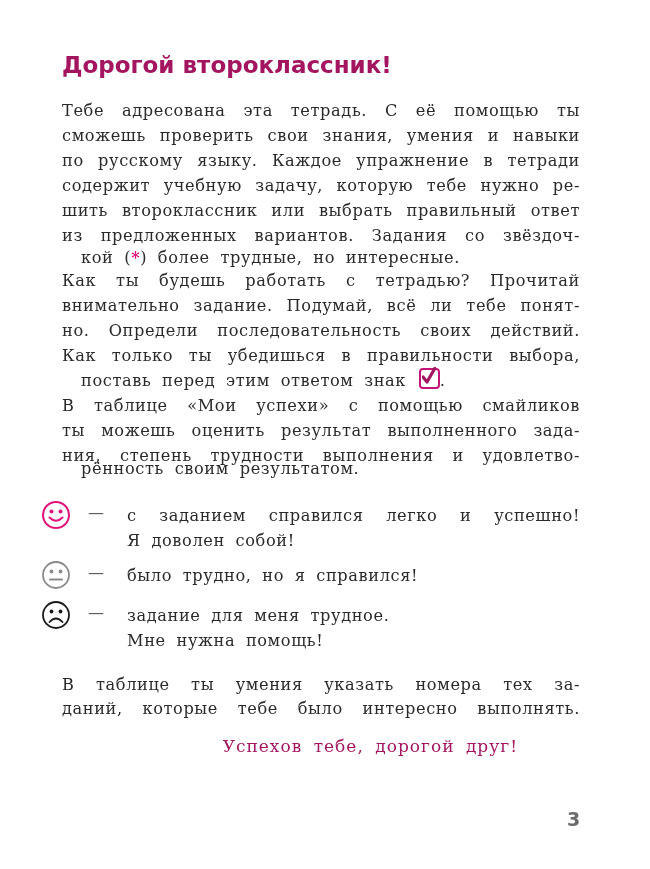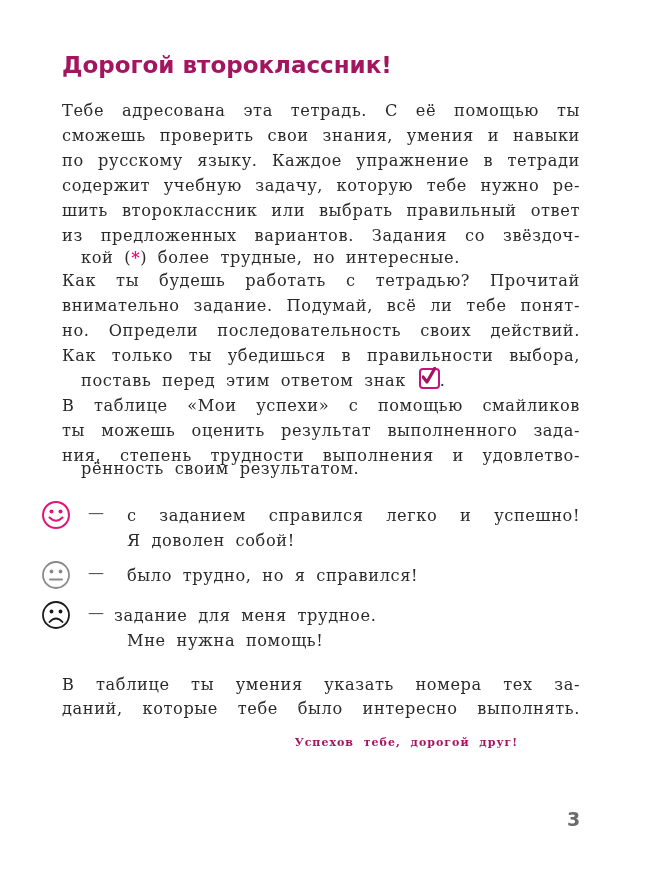--- a/index.html
+++ b/index.html
@@ -26,21 +26,21 @@
       border-radius: 4px; vertical-align: -3px; position: relative; margin-left: 2px;
     }
     .check-box svg { position: absolute; left: 1px; top: -3px; }
     .smiley { position: absolute; width: 30px; height: 30px; }
     .dash {
       position: absolute; font-family: "DejaVu Serif", serif; font-size: 16px; color: #555;
     }
     .legend-text { position: absolute; white-space: nowrap; line-height: 25px; }
     .closing {
       position: absolute; right: 70px; top: 736px;
-      font-family: "DejaVu Serif", serif; font-weight: bold; font-size: 11px;
+      font-family: "DejaVu Serif", serif; font-weight: normal; font-size: 17px;
       color: #a3155f; letter-spacing: 1px; word-spacing: 5px;
     }
     .page-number {
       position: absolute; left: 567px; top: 808px;
       font-family: "DejaVu Sans", sans-serif; font-weight: bold; font-size: 19px; color: #6b6b6b;
     }
   </style>
 </head>
 <body>
 
@@ -105,21 +105,21 @@
     </div>
 
     <div>
       <svg class="smiley" style="left:41px; top:600px;" viewBox="0 0 30 30">
         <circle cx="15" cy="15" r="13" fill="none" stroke="#1a1a1a" stroke-width="1.8"></circle>
         <circle cx="10.5" cy="11.5" r="1.9" fill="#1a1a1a"></circle>
         <circle cx="19.5" cy="11.5" r="1.9" fill="#1a1a1a"></circle>
         <path d="M8.5 22 Q15 15 21.5 22" fill="none" stroke="#1a1a1a" stroke-width="1.8" stroke-linecap="round"></path>
       </svg>
       <span class="dash" style="left:88px; top:603px;">—</span>
-      <div class="legend-text" style="left:114px; top:603px; word-spacing:5px;">задание для меня трудное.</div>
+      <div class="legend-text" style="left:127px; top:603px; word-spacing:5px;">задание для меня трудное.</div>
       <div class="legend-text" style="left:127px; top:628px; word-spacing:5px;">Мне нужна помощь!</div>
     </div>
   </div>
 
   <div class="body-text">
     <div class="line" style="top:672px;">В таблице ты умения указать номера тех за-</div>
     <div class="line" style="top:696px;">даний, которые тебе было интересно выполнять.</div>
   </div>
 
   <div class="closing">Успехов тебе, дорогой друг!</div>

